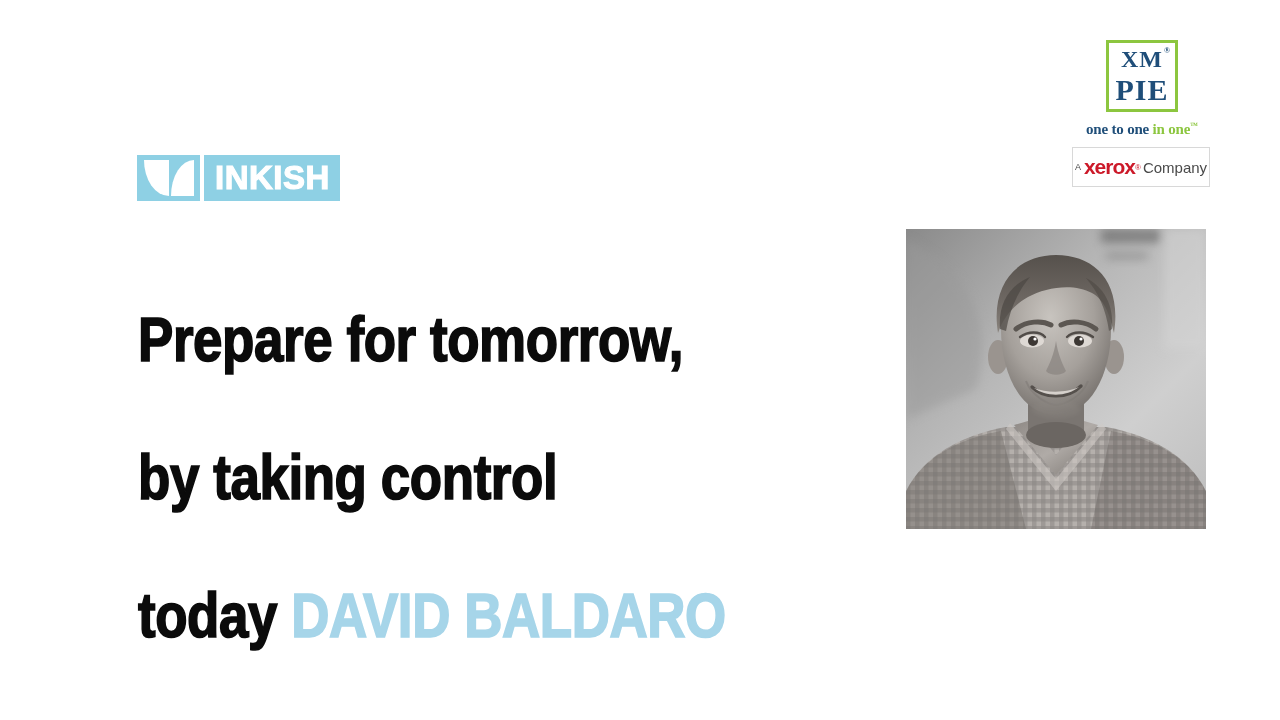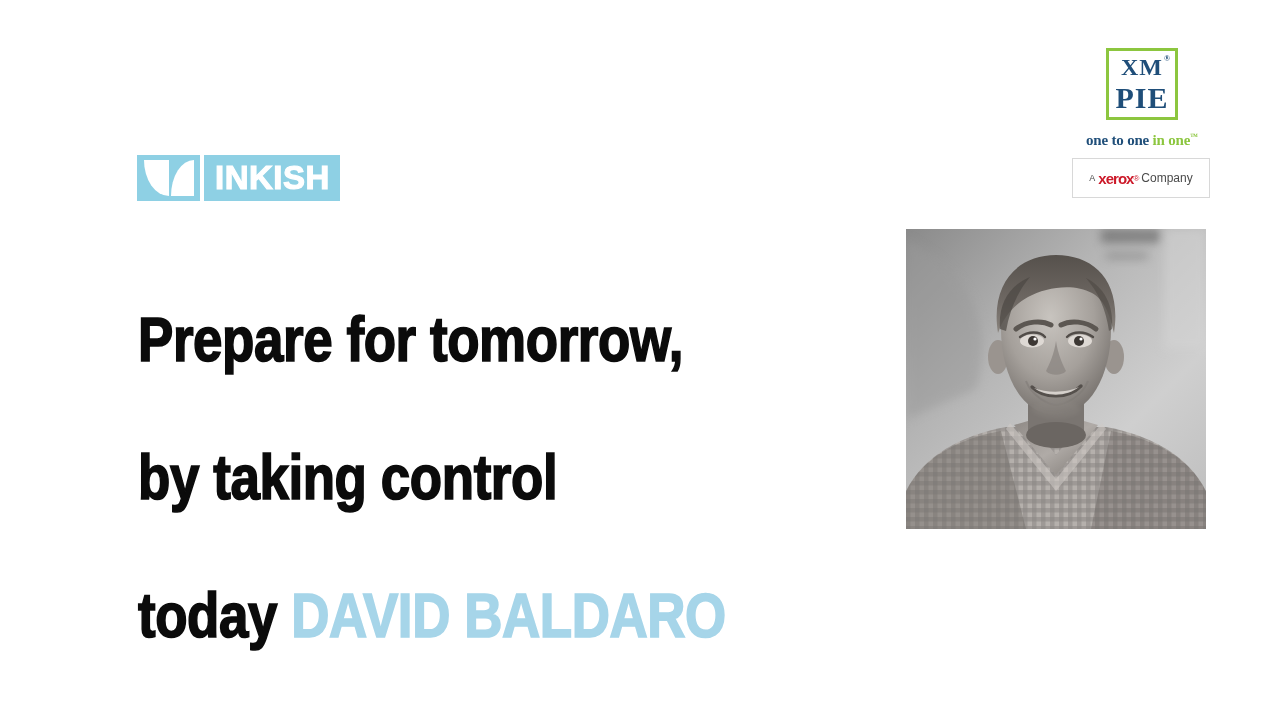--- a/index.html
+++ b/index.html
@@ -112,21 +112,21 @@
   .xmpie-block {
     position: absolute;
     left: 1072px;
     top: 36px;
     width: 140px;
     text-align: center;
   }
   .xmpie-box {
     width: 72px;
     height: 72px;
-    margin: 12px auto;
+    margin: 4px auto;
     border: 3px solid #8CC63F;
     box-sizing: border-box;
     display: flex;
     flex-direction: column;
     align-items: center;
     justify-content: center;
     background: #ffffff;
   }
   .xmpie-box .xm,
   .xmpie-box .pie {
@@ -180,33 +180,33 @@
   }
   .xerox-box .xa {
     font-family: "Liberation Sans", sans-serif;
     font-size: 9px;
     color: #4a4a4a;
     margin-right: 3px;
   }
   .xerox-box .xword {
     font-family: "Liberation Sans", sans-serif;
     font-weight: 700;
-    font-size: 15px;
+    font-size: 21px;
     color: #CC1929;
     letter-spacing: -1px;
   }
   .xerox-box .xtm {
     font-size: 8px;
     color: #CC1929;
     vertical-align: super;
     margin-right: 2px;
   }
   .xerox-box .xcompany {
     font-family: "Liberation Sans", sans-serif;
-    font-size: 12px;
+    font-size: 15px;
     color: #4a4a4a;
   }
 </style>
 </head>
 <body>
 
 <div id="slide">
 
   <div class="inkish-logo">
     <div class="inkish-mark">

